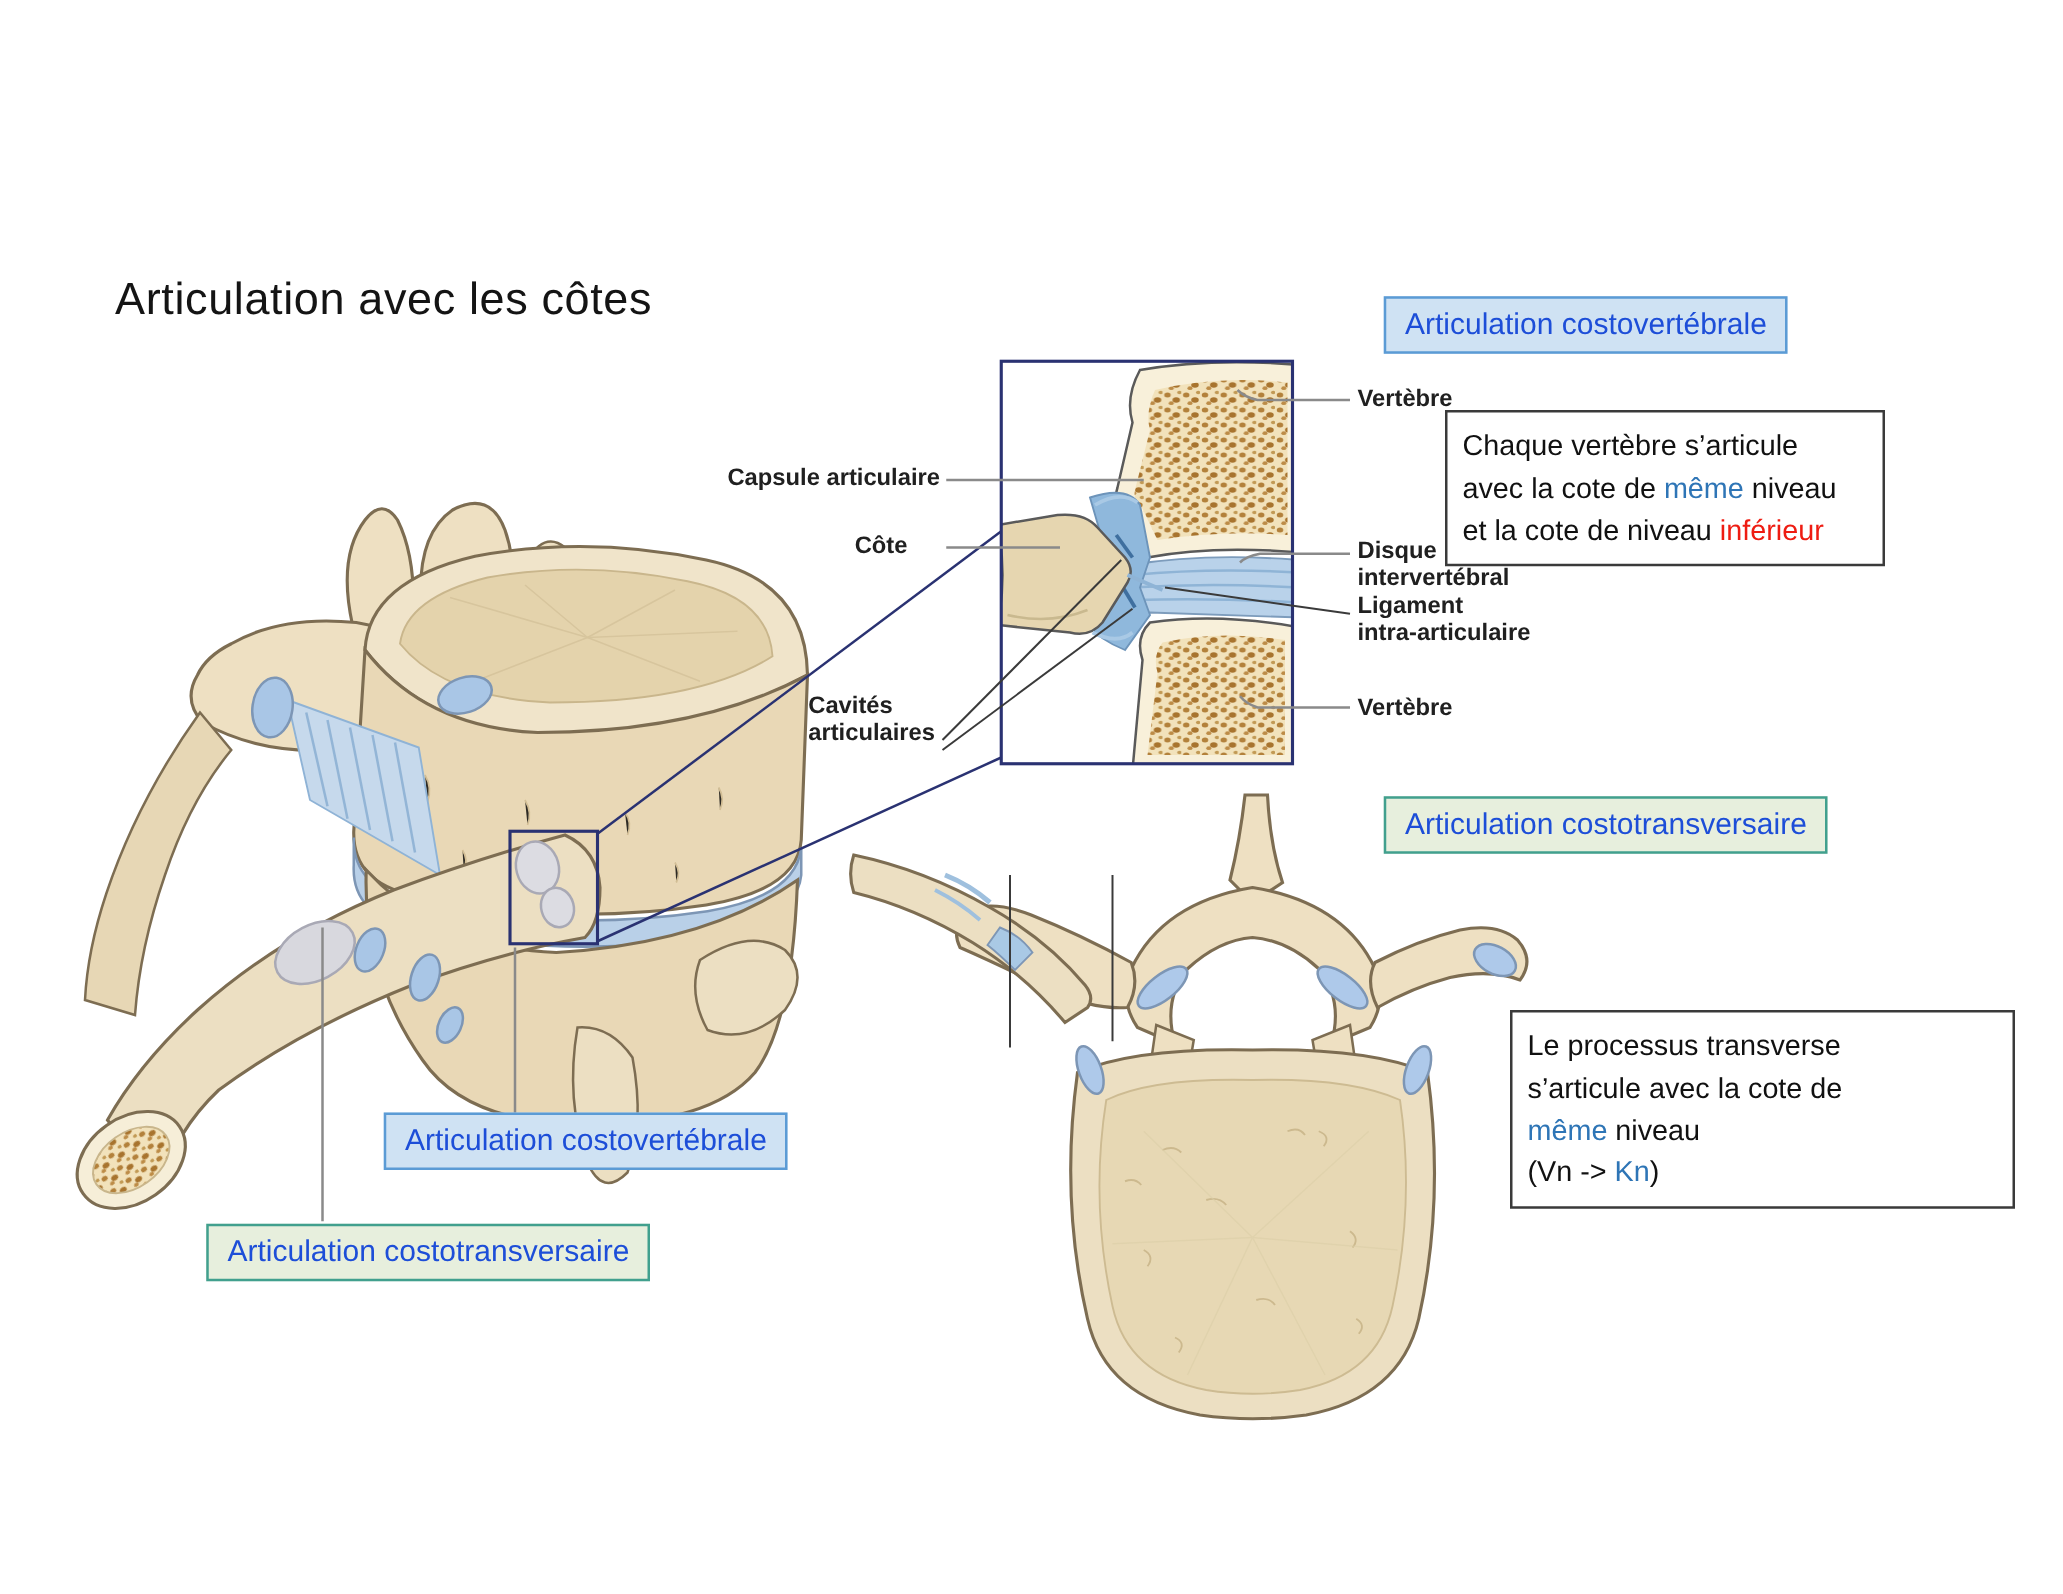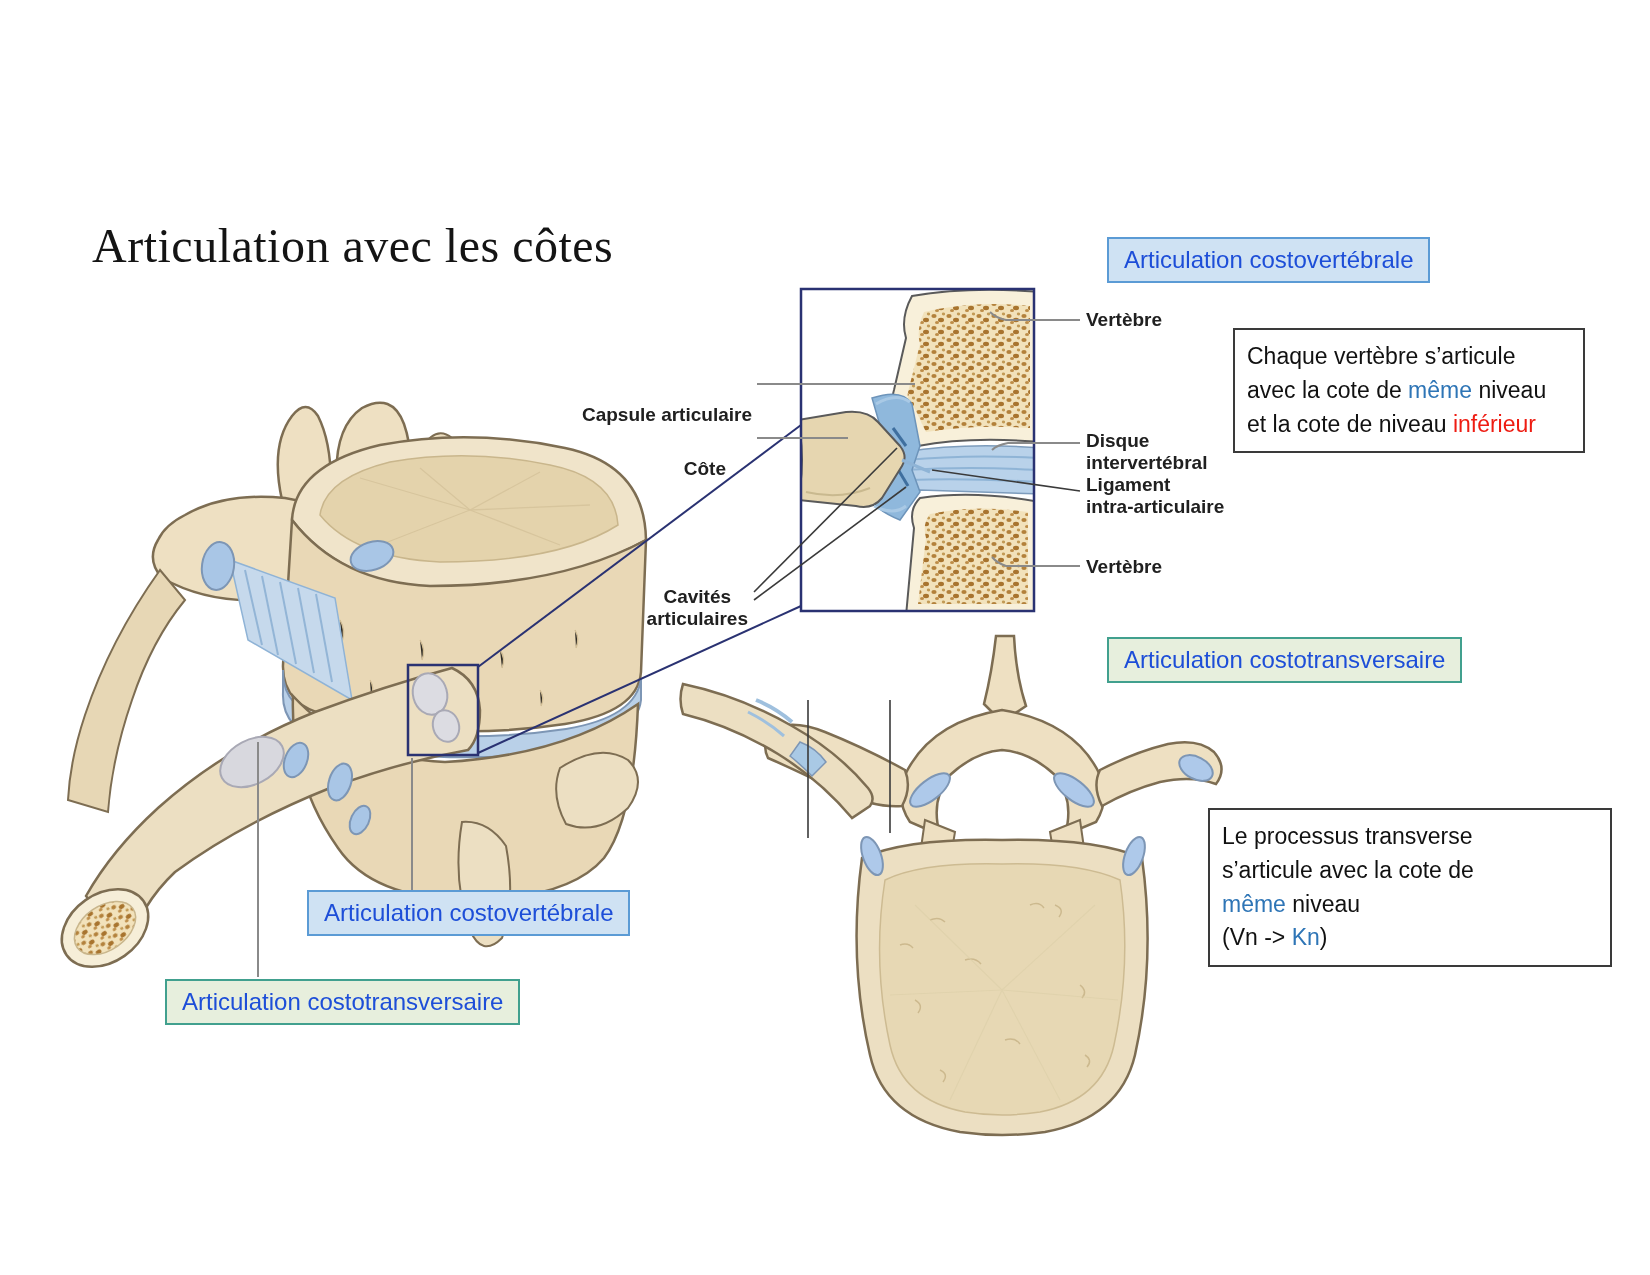--- a/index.html
+++ b/index.html
@@ -13,37 +13,37 @@
     --leader-gray:#8a8a8a;
     --ink:#1b1b1b;
   }
   html,body{margin:0;padding:0;background:#ffffff;}
   .canvas{
     position:relative;width:1650px;height:1275px;background:#ffffff;
     font-family:"Liberation Sans", sans-serif;color:var(--ink);overflow:hidden;
   }
   .abs{position:absolute;}
   .page-title{
-    left:92px;top:218px;font-size:48px;color:#141414;letter-spacing:.5px;white-space:nowrap;font-family:Liberation Serif, serif;
+    left:92px;top:218px;font-size:36px;color:#141414;letter-spacing:.5px;white-space:nowrap;
   }
   .callout-box{
     padding:7px 15px;font-size:24px;white-space:nowrap;border:2px solid;color:#1d4ed8;
   }
   .callout-blue{background:var(--box-blue-bg);border-color:var(--box-blue-border);}
   .callout-green{background:var(--box-green-bg);border-color:var(--box-green-border);}
   .info-box{
     background:#fff;border:2px solid #3a3a3a;padding:10px 12px;font-size:23px;line-height:1.47;color:#111;
   }
   .info-box .ln{white-space:nowrap;}
   .txt-blue{color:var(--accent-blue);}
   .txt-red{color:var(--accent-red);}
   .anat-label{
     font-size:19px;font-weight:600;color:#202020;line-height:1.16;white-space:nowrap;
   }
-  .r{text-align:center;margin-top:32px;}
+  .r{text-align:left;}
   svg{display:block;}
 </style>
 </head>
 <body>
 
 <div class="canvas">
 
   <svg class="abs" style="left:0;top:0" width="1650" height="1275" viewBox="0 0 1650 1275" aria-hidden="true">
     <defs>
       <pattern id="sp" width="15" height="12" patternUnits="userSpaceOnUse">
@@ -222,21 +222,21 @@
       </g>
     </g>
   </svg>
 
   <div class="abs page-title">Articulation avec les côtes</div>
 
   <div class="abs callout-box callout-blue" style="left:1107px;top:237px">
     <span>Articulation costovertébrale</span>
   </div>
 
-  <div class="abs info-box" style="left:1233px;top:328px;width:352px;box-sizing:border-box">
+  <div class="abs info-box" style="left:1156px;top:328px;width:352px;box-sizing:border-box">
     <div class="ln"><span>Chaque vertèbre s’articule</span></div>
     <div class="ln"><span>avec la cote de </span><span class="txt-blue">même</span><span> niveau</span></div>
     <div class="ln"><span>et la cote de niveau </span><span class="txt-red">inférieur</span></div>
   </div>
 
   <div class="abs callout-box callout-green" style="left:1107px;top:637px">
     <span>Articulation costotransversaire</span>
   </div>
 
   <div class="abs info-box" style="left:1208px;top:808px;width:404px;box-sizing:border-box">

